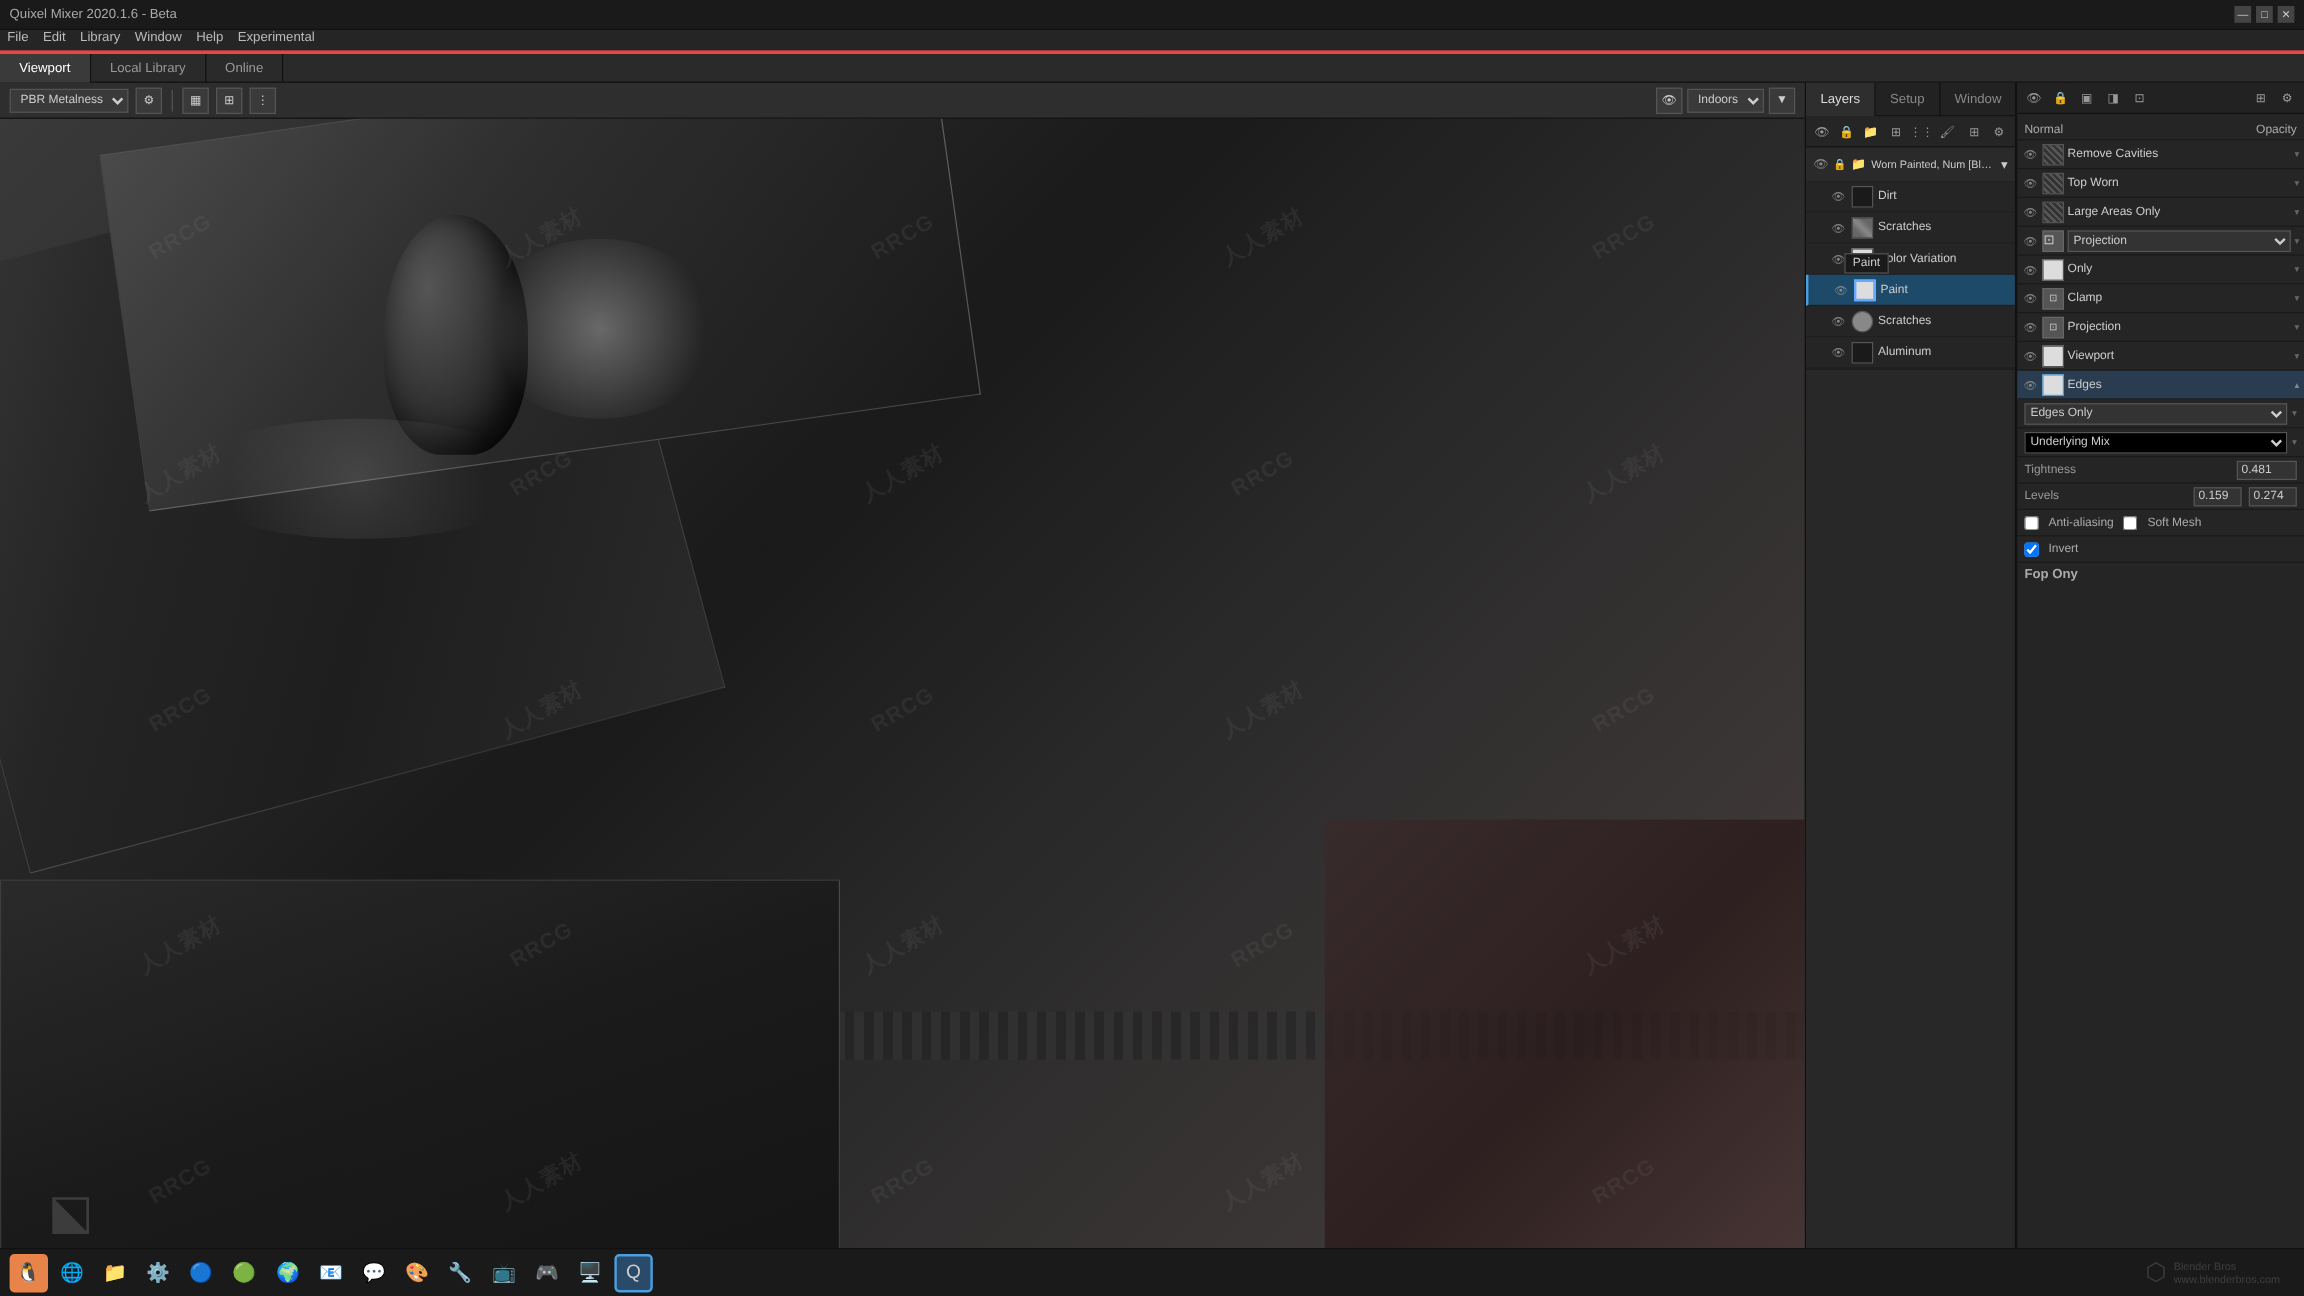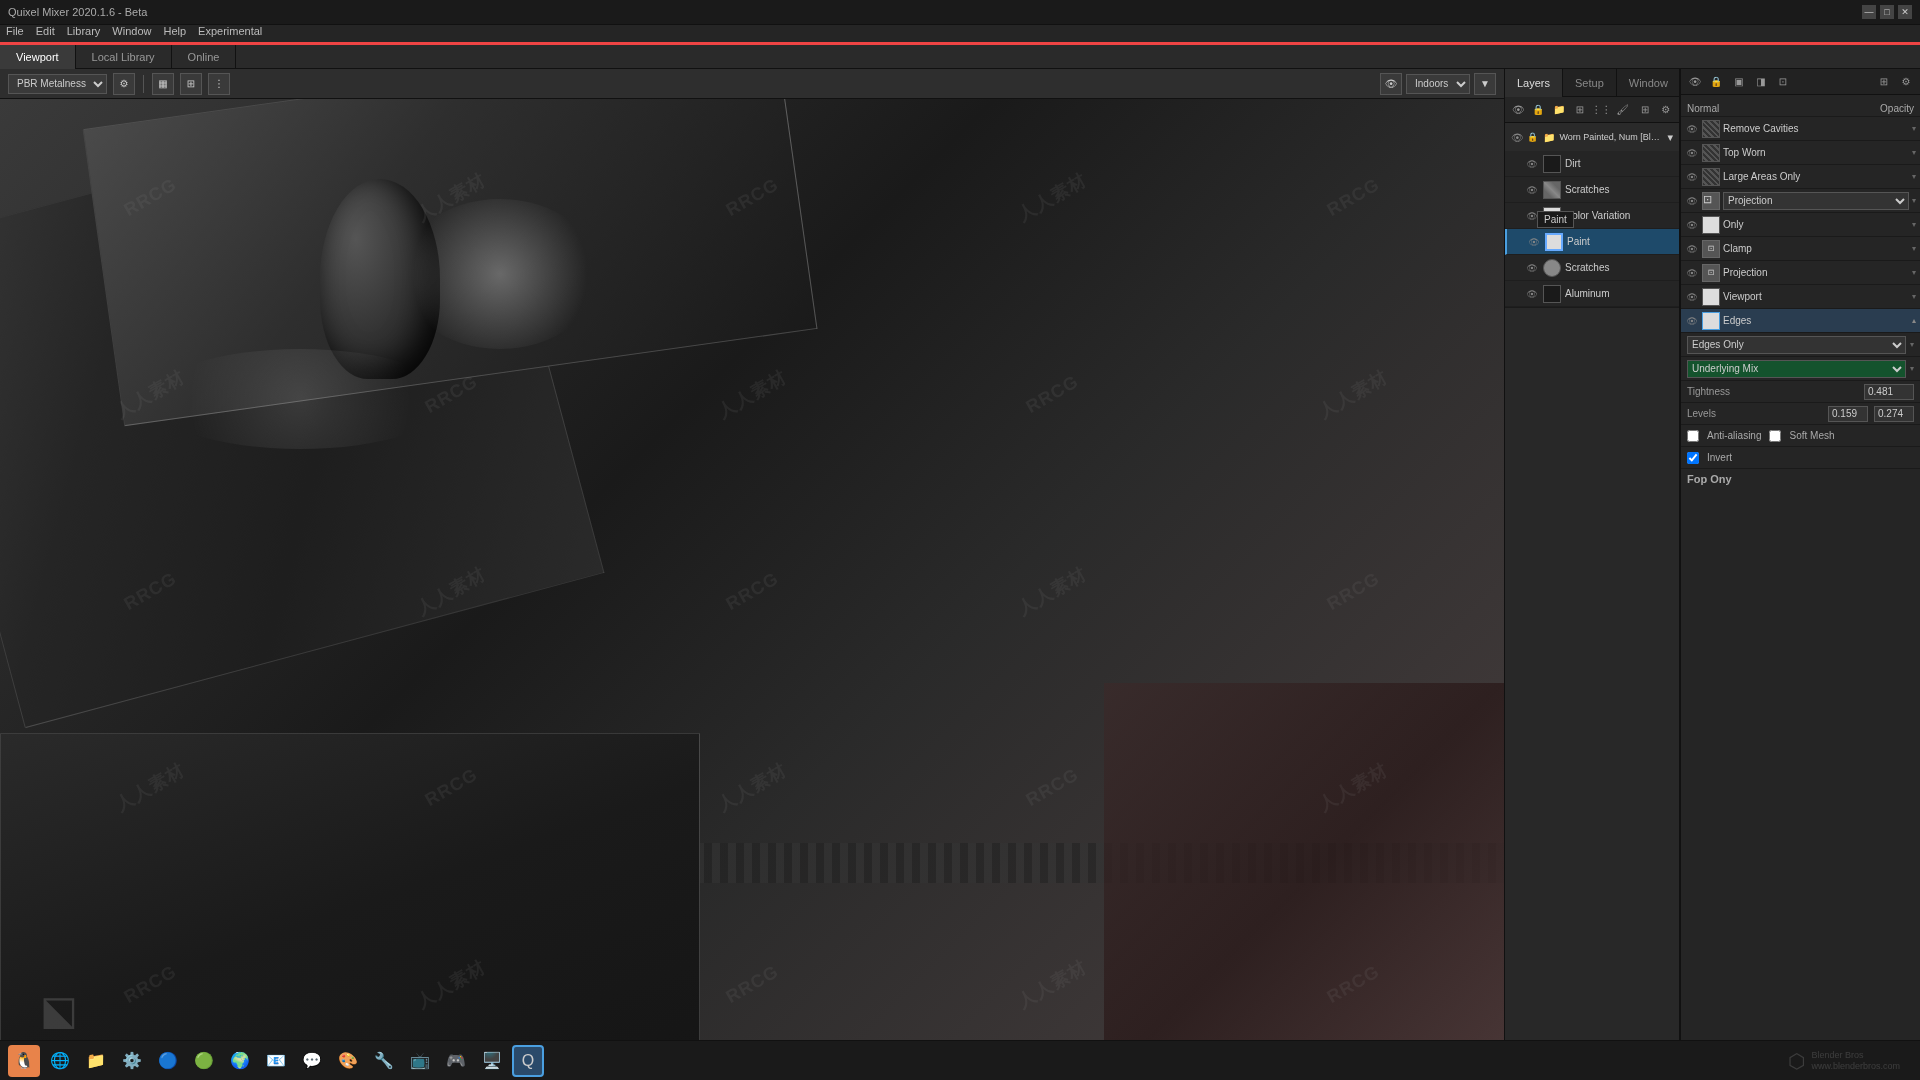--- a/index.html
+++ b/index.html
@@ -573,21 +573,21 @@
       </div>
 
       <div style="display:flex; align-items:center; padding:2px 6px; gap:4px; border-bottom:1px solid #1a1a1a; height:24px;">
         <select style="flex:1;height:18px;background:#333;border:1px solid #555;color:#ccc;font-size:10px;">
           <option>Edges Only</option>
         </select>
         <span style="color:#666; font-size:8px;">▾</span>
       </div>
 
       <div style="display:flex; align-items:center; padding:2px 6px; gap:4px; border-bottom:1px solid #1a1a1a; height:24px;">
-        <select style="flex:1;height:18px;background:#14532d;border:1px solid #555;color:#ccc;font-size:10px;">
+        <select style="flex:1;height:18px;background:#000000;border:1px solid #555;color:#ccc;font-size:10px;">
           <option>Underlying Mix</option>
         </select>
         <span style="color:#666; font-size:8px;">▾</span>
       </div>
 
       <div style="display:flex; align-items:center; padding:2px 6px; gap:6px; border-bottom:1px solid #1a1a1a; height:22px;">
         <span style="color:#999;font-size:10px;flex:1;">Tightness</span>
         <input type="text" class="prop-input" value="0.481" style="width: 50px;">
       </div>
 

